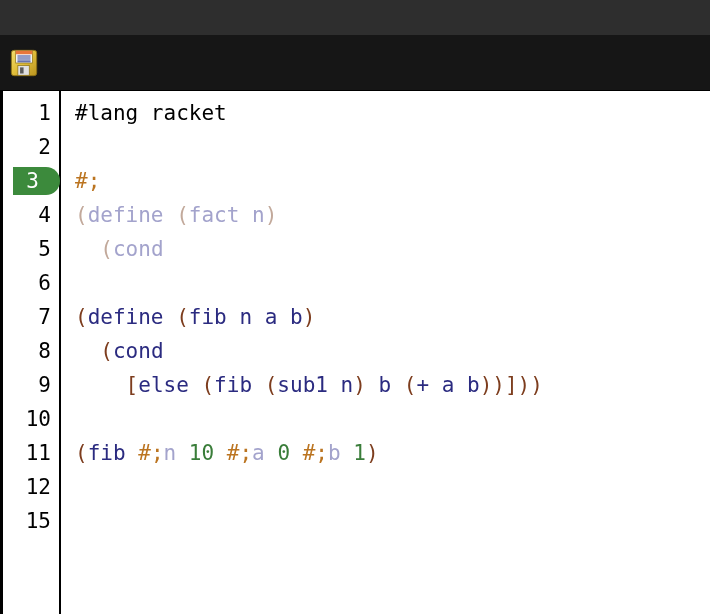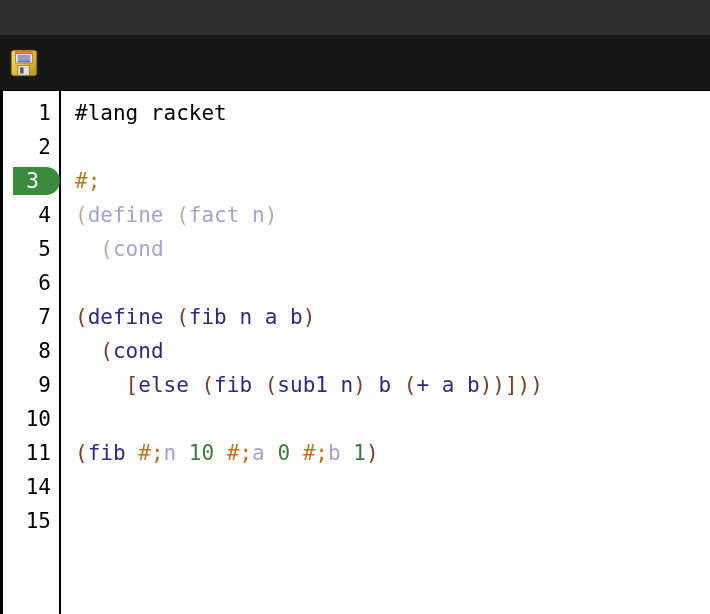--- a/index.html
+++ b/index.html
@@ -166,21 +166,21 @@
           <div class="badge-pill">3</div>
         </div>
         <div class="lineno">4</div>
         <div class="lineno">5</div>
         <div class="lineno">6</div>
         <div class="lineno">7</div>
         <div class="lineno">8</div>
         <div class="lineno">9</div>
         <div class="lineno">10</div>
         <div class="lineno">11</div>
-        <div class="lineno">14</div>
+        <div class="lineno">12</div>
         <div class="lineno">15</div>
       </div>
     <div class="code">
         <div class="codeline"><span class="t-plain">#lang racket</span></div>
         <div class="codeline">&nbsp;</div>
         <div class="codeline"><span class="t-hash">#;</span></div>
         <div class="codeline"><span class="t-paren-f">(</span><span class="t-kw-f">define </span><span class="t-paren-f">(</span><span class="t-kw-f">fact n</span><span class="t-paren-f">)</span></div>
         <div class="codeline"><span class="t-plain">  </span><span class="t-paren-f">(</span><span class="t-kw-f">cond</span></div>
         <div class="codeline">&nbsp;</div>
         <div class="codeline"><span class="t-paren">(</span><span class="t-kw">define </span><span class="t-paren">(</span><span class="t-kw">fib n a b</span><span class="t-paren">)</span></div>

